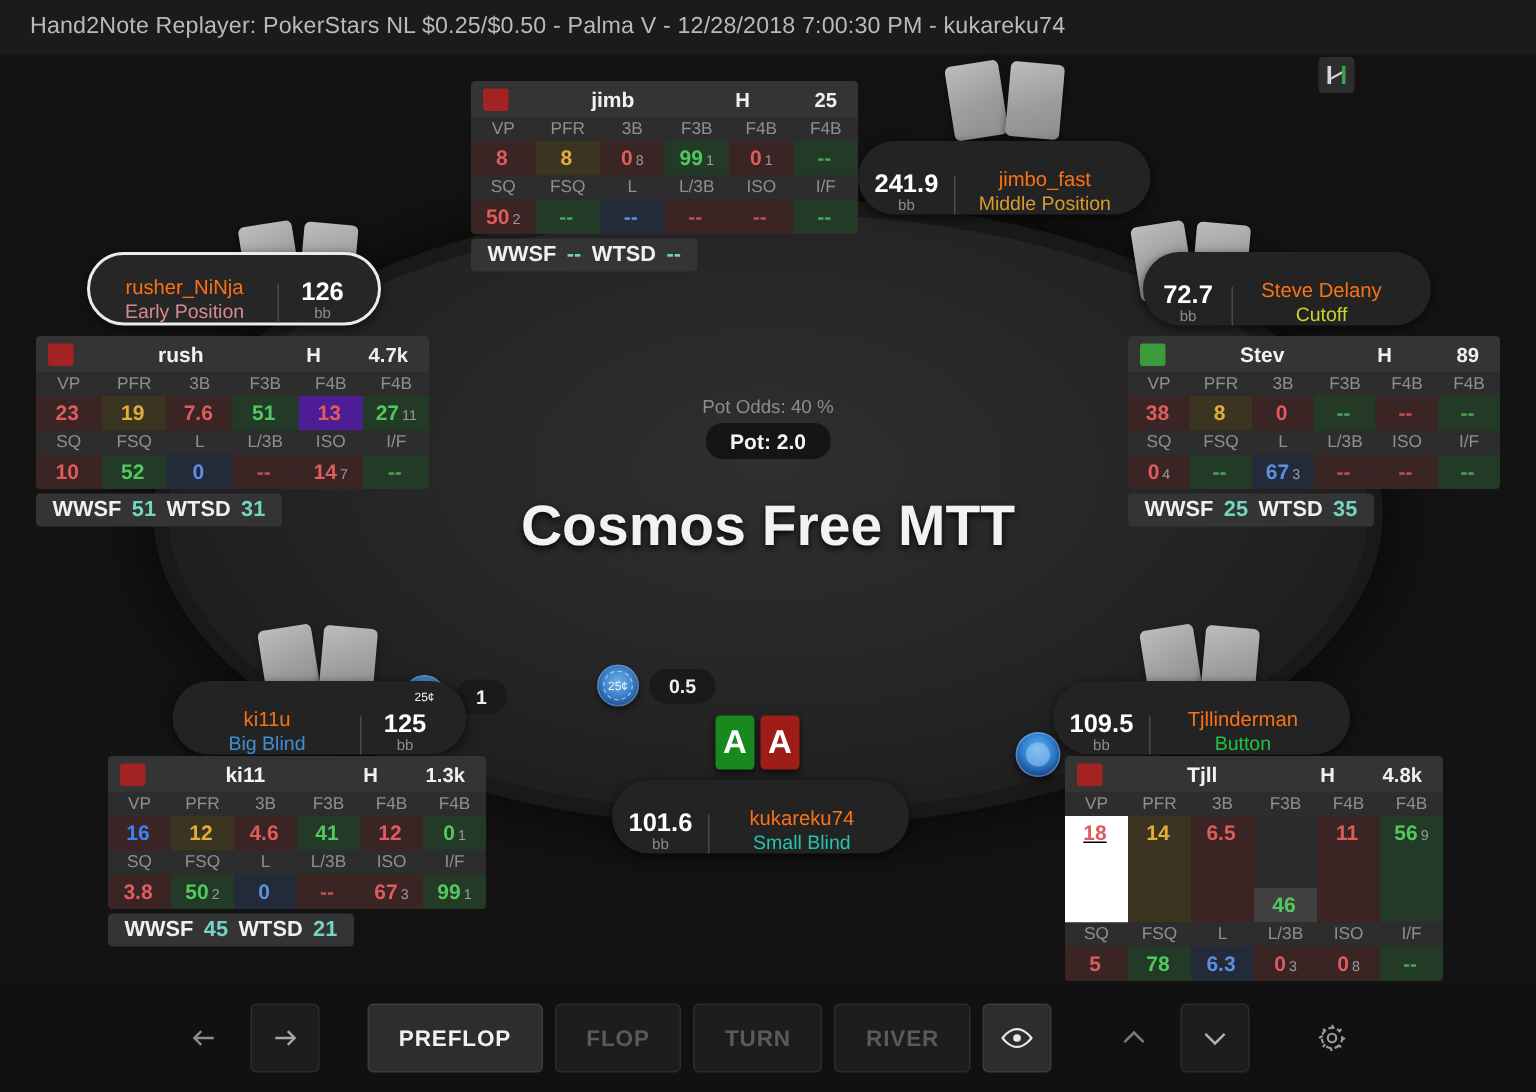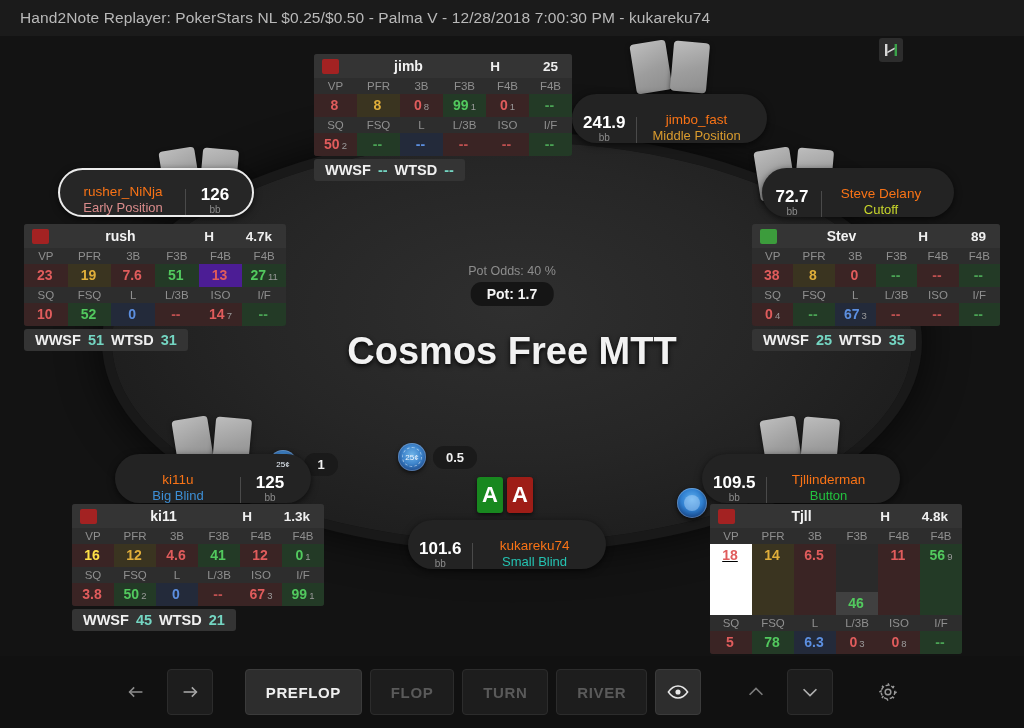--- a/index.html
+++ b/index.html
@@ -201,21 +201,21 @@
 
   <div class="titlebar">
     <div class="title">Hand2Note Replayer: PokerStars NL $0.25/$0.50 - Palma V - 12/28/2018 7:00:30 PM - kukareku74</div>
   </div>
 
   <div class="felt-wrap">
     <div class="felt"></div>
     <div class="table-title">Cosmos Free MTT</div>
 
     <div class="pot-odds">Pot Odds: 40 %</div>
-    <div class="pot-pill">Pot: 1.7</div>
+    <div class="pot-pill">Pot: 2.0</div>
 
     <div class="cardbacks" style="left:633px; top:6px;">
       <div class="cardback r1"></div>
       <div class="cardback r2"></div>
     </div>
     <div class="cardbacks" style="left:162px; top:113px;">
       <div class="cardback r1"></div>
       <div class="cardback r2"></div>
     </div>
     <div class="cardbacks" style="left:757px; top:113px;">
@@ -589,21 +589,21 @@
         <div class="hud-row labels">
           <div>VP</div>
           <div>PFR</div>
           <div>3B</div>
           <div>F3B</div>
           <div>F4B</div>
           <div>F4B</div>
         </div>
         <div class="hud-row values">
           <div style="background:#3a2424;">
-              <span style="color:#fde047">16</span>
+              <span style="color:#3b82f6">16</span>
               <span class="sub"></span>
             </div>
           <div style="background:#3a3420;">
               <span style="color:#e0ae3a">12</span>
               <span class="sub"></span>
             </div>
           <div style="background:#3a2424;">
               <span style="color:#e05c5c">4.6</span>
               <span class="sub"></span>
             </div>

